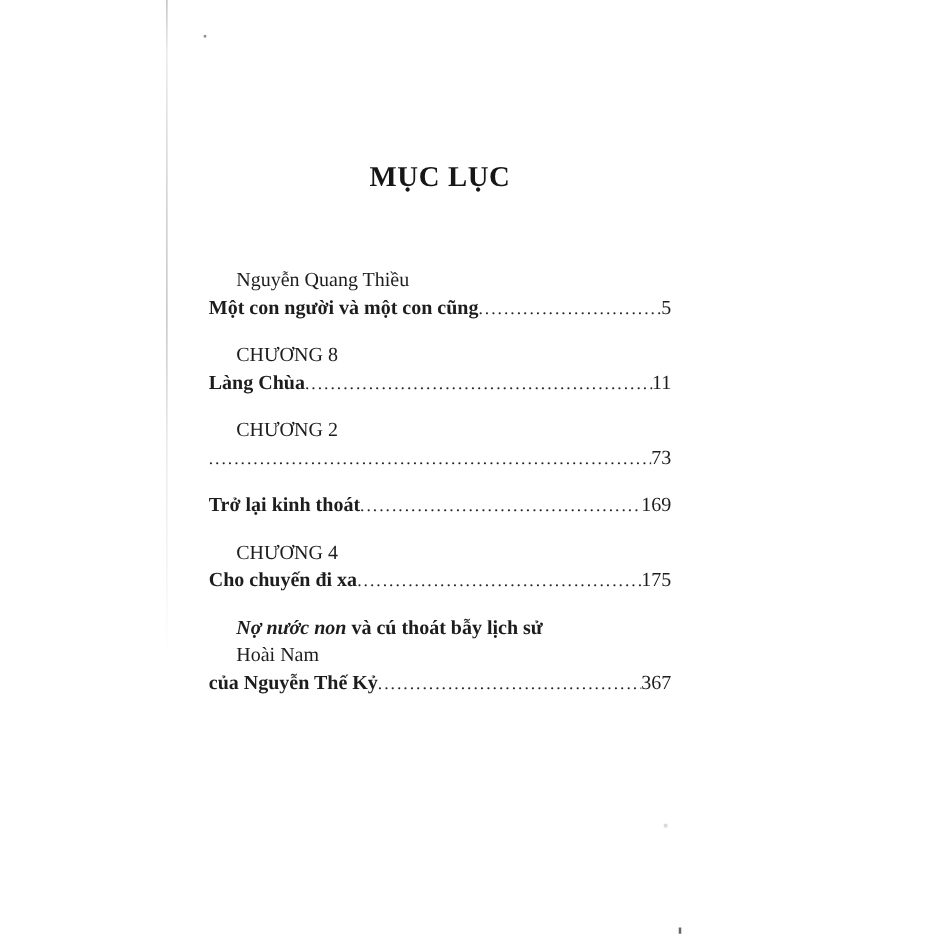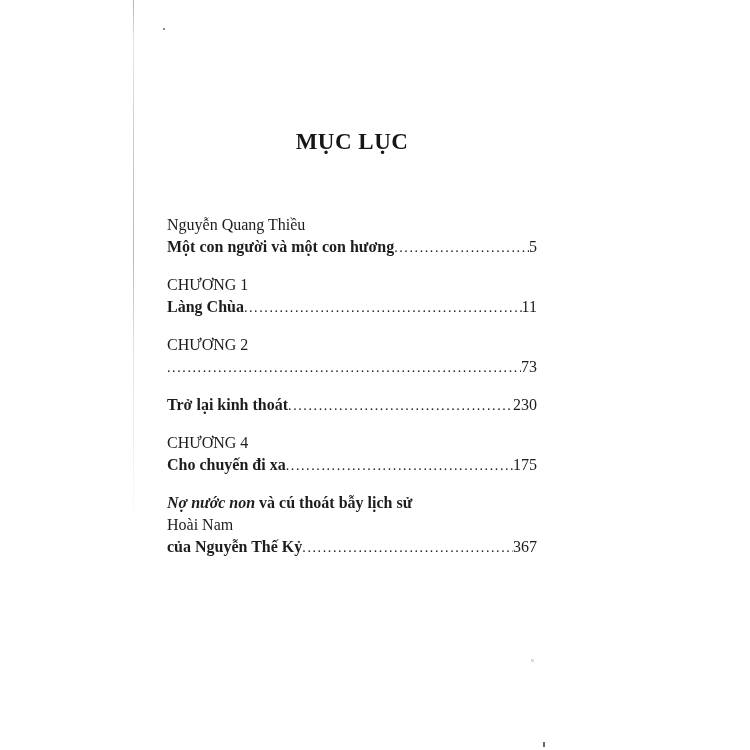--- a/index.html
+++ b/index.html
@@ -54,21 +54,21 @@
     color: #161616;
   }
   .entries { margin-top: 58px; }
   .entry { margin-bottom: 15px; }
   .line {
     display: flex;
     align-items: baseline;
     font-size: 16px;
     line-height: 22px;
   }
-  .line-plain { display: block; }
+  .line-plain { display: block; margin-left: 22px; }
   .heading { font-weight: normal; }
   .bold { font-weight: bold; white-space: nowrap; }
   .italic { font-style: italic; }
   .leader {
     flex: 1 1 auto;
     overflow: hidden;
     white-space: nowrap;
     min-width: 6px;
   }
   .leader::after {
@@ -89,48 +89,48 @@
   <div class="speck s3"></div>
 
   <div class="content">
     <div class="page-title">MỤC LỤC</div>
 
     <div class="entries">
 
       <div class="entry">
         <div class="line line-plain heading">Nguyễn Quang Thiều</div>
         <div class="line">
-          <span class="bold">Một con người và một con hương</span>
+          <span class="bold">Một con người và một con cũng</span>
           <span class="leader"></span>
           <span class="pg">5</span>
         </div>
       </div>
 
       <div class="entry">
-        <div class="line line-plain heading">CHƯƠNG 1</div>
+        <div class="line line-plain heading">CHƯƠNG 8</div>
         <div class="line">
           <span class="bold">Làng Chùa</span>
           <span class="leader"></span>
           <span class="pg">11</span>
         </div>
       </div>
 
       <div class="entry">
         <div class="line line-plain heading">CHƯƠNG 2</div>
         <div class="line">
           <span class="leader"></span>
           <span class="pg">73</span>
         </div>
       </div>
 
       <div class="entry">
         <div class="line">
           <span class="bold">Trở lại kinh thoát</span>
           <span class="leader"></span>
-          <span class="pg">230</span>
+          <span class="pg">169</span>
         </div>
       </div>
 
       <div class="entry">
         <div class="line line-plain heading">CHƯƠNG 4</div>
         <div class="line">
           <span class="bold">Cho chuyến đi xa</span>
           <span class="leader"></span>
           <span class="pg">175</span>
         </div>

